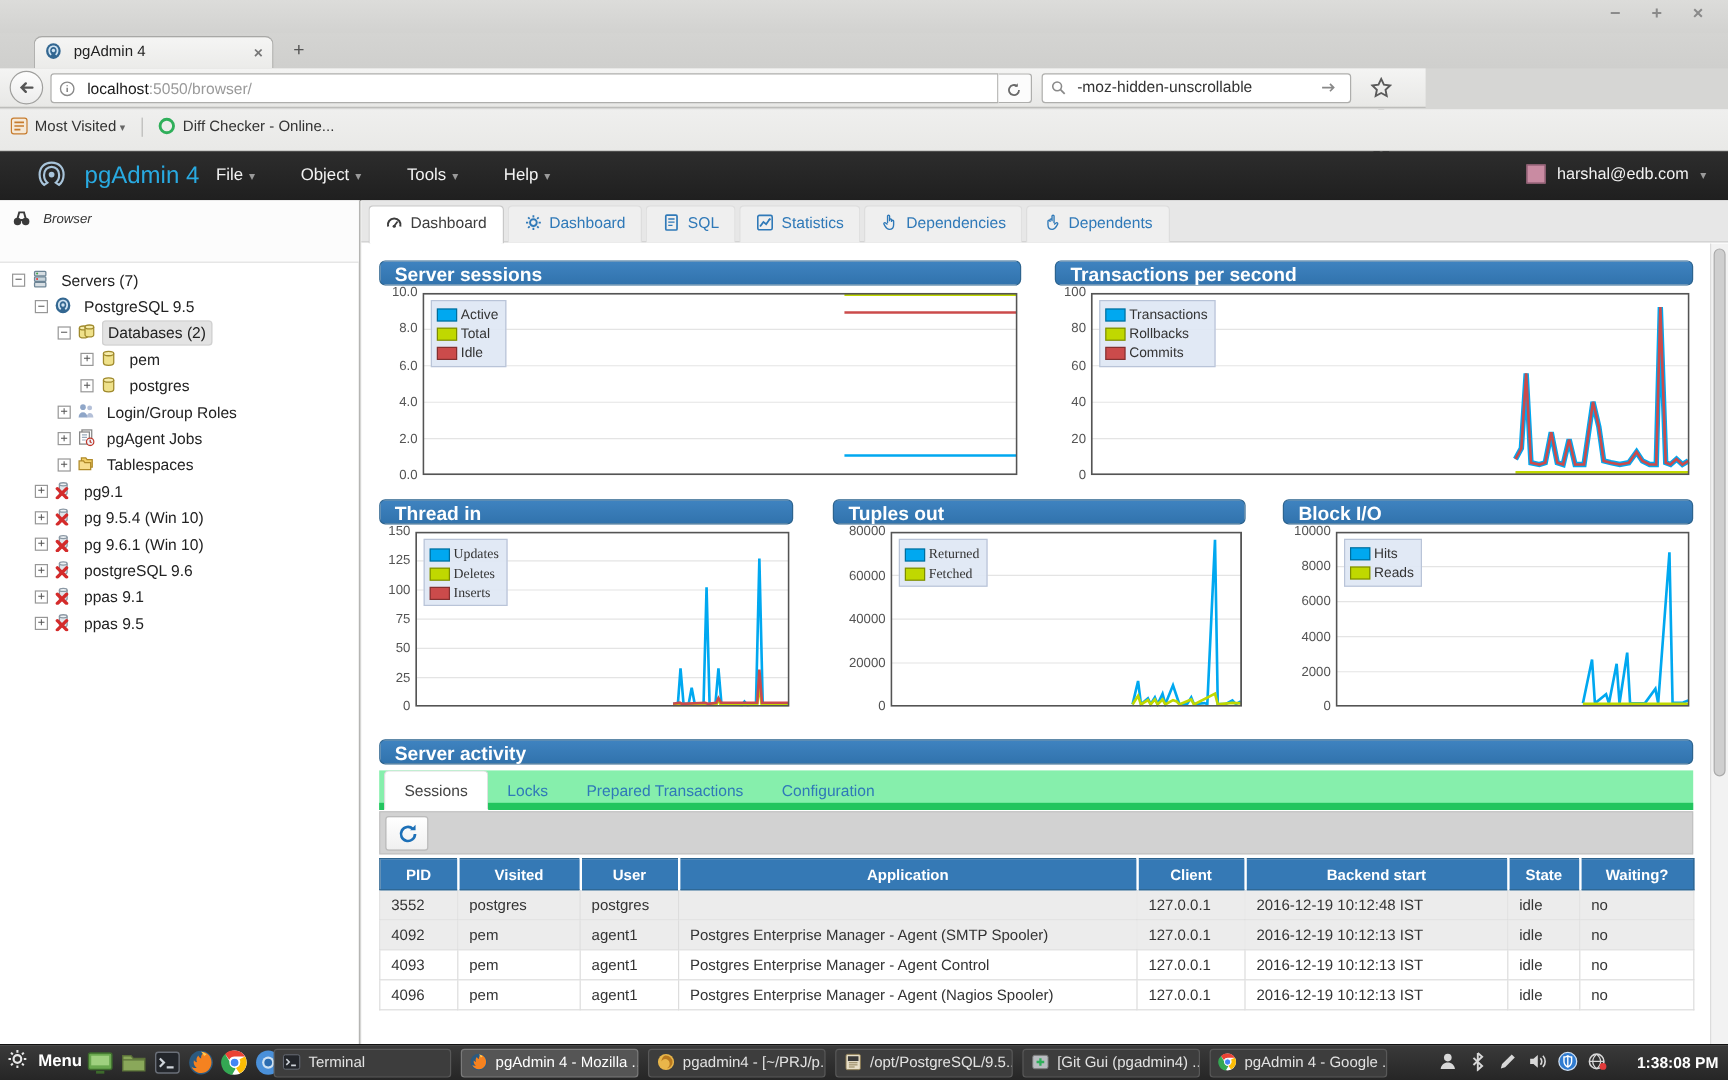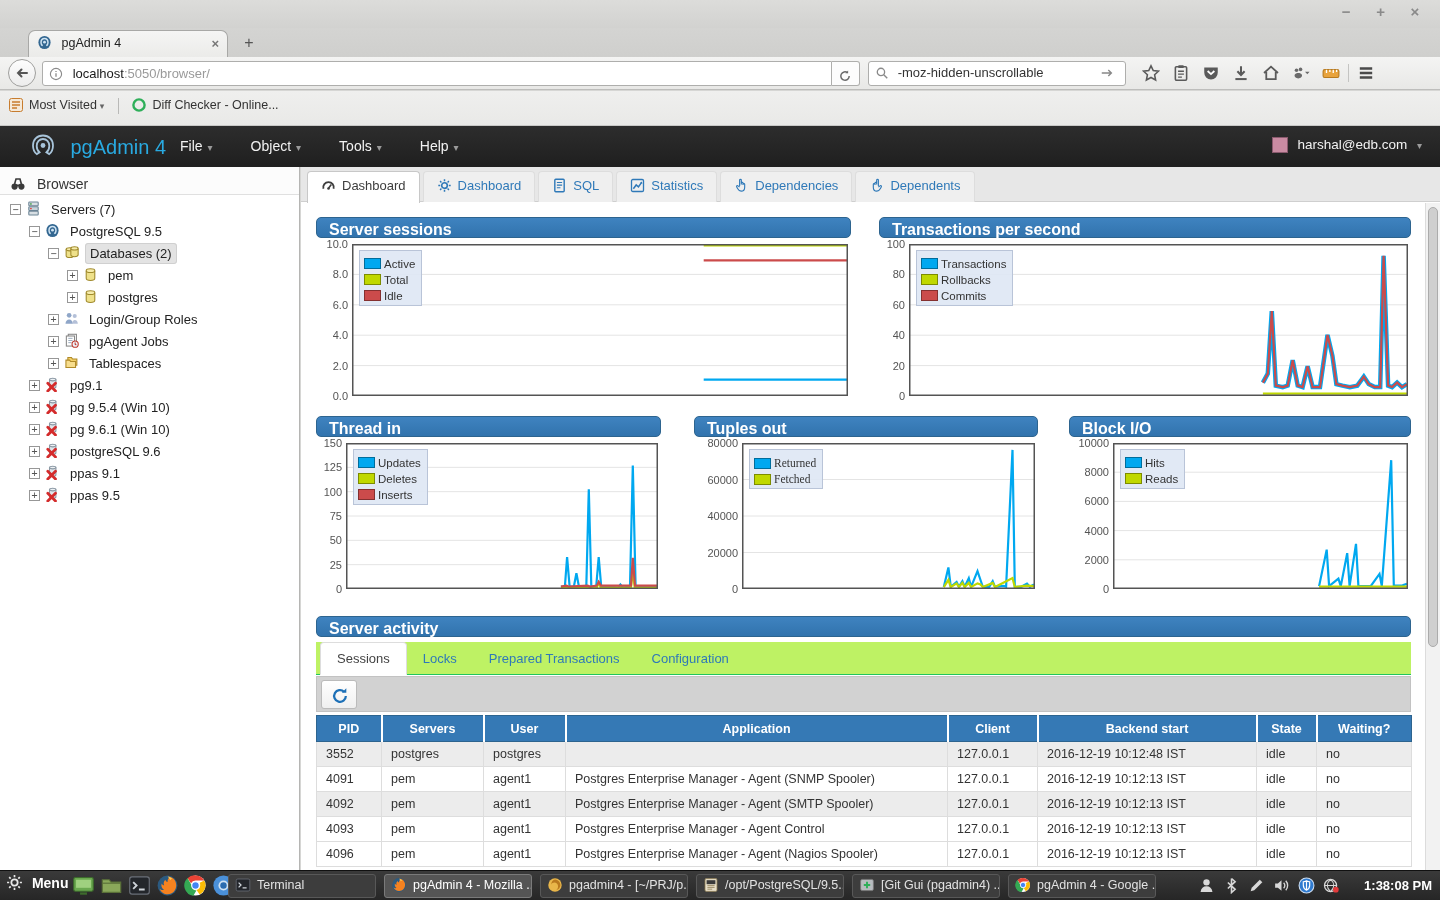--- a/index.html
+++ b/index.html
@@ -13,21 +13,21 @@
   .win-title { position:absolute; left:0; right:0; top:6px; text-align:center; font-size:13px; color:#4a4a4a; }
   .win-controls { position:absolute; right:10px; top:3px; }
   .win-btn { display:inline-block; width:30px; text-align:center; font-size:15px; font-weight:bold; color:#8a8a8a; cursor:default; }
 
   .tabstrip { position:absolute; left:0; top:28px; width:1440px; height:29px; background:linear-gradient(#d4d4d2,#cfcfcd); }
   .ff-tab { position:absolute; left:28px; top:2px; width:200px; height:27px; background:linear-gradient(#f5f5f4,#ebebe9); border:1px solid #a8a8a6; border-bottom:none; border-radius:7px 7px 0 0; padding:5px 8px 0 8px; font-size:12.5px; color:#222; }
   .ff-tab .fav { width:15px; height:15px; margin-right:6px; margin-top:-2px; }
   .ff-tab-close { position:absolute; right:8px; top:5px; color:#777; font-size:13px; font-weight:bold; }
   .ff-newtab { position:absolute; left:236px; top:6px; width:26px; height:20px; text-align:center; color:#555; font-size:16px; line-height:18px; }
 
-  .navbar { position:absolute; left:0; top:57px; width:1440px; height:33px; background:linear-gradient(#f4f4f3,#e8e8e6); border-bottom:1px solid #bdbdbb;text-decoration:underline; }
+  .navbar { position:absolute; left:0; top:57px; width:1188px; height:33px; background:linear-gradient(#f4f4f3,#e8e8e6); border-bottom:1px solid #bdbdbb;text-decoration:underline; }
   .back-btn { position:absolute; left:8px; top:2px; width:28px; height:28px; border-radius:50%; background:linear-gradient(#fdfdfd,#ececec); border:1px solid #9f9f9d; text-align:center; }
   .urlbar { position:absolute; left:42px; top:4px; width:790px; height:25px; background:#fff; border:1px solid #aeaeac; border-radius:3px 0 0 3px; padding:4px 8px 0 6px; font-size:13px; }
   .url-host { color:#1a1a1a; }
   .url-rest { color:#9a9a9a; }
   .reload-btn { position:absolute; left:832px; top:4px; width:28px; height:25px; background:#fcfcfc; border:1px solid #aeaeac; border-left:none; border-radius:0 3px 3px 0; padding:4px 6px; }
   .searchbar { position:absolute; left:868px; top:4px; width:258px; height:25px; background:#fff; border:1px solid #aeaeac; border-radius:3px; padding:3px 6px 0 6px; font-size:13px; color:#333; }
   .searchbar .icon { margin-right:5px; }
   .search-go { position:absolute; right:6px; top:4px; color:#888; }
   .nav-icons { position:absolute; left:1136px; top:3px; height:28px; }
   .nav-icons .nicon { display:inline-block; width:30px; height:26px; padding:4px 6px; }
@@ -46,21 +46,21 @@
   .brand-name { color:#29aae1; font-size:20px; vertical-align:middle; }
   .appmenus { position:absolute; left:180px; top:11px; }
   .appmenu { display:inline-block; color:#f2f2f2; font-size:14px; margin-right:38px; }
   .appmenu .caret { color:#9a9a9a; font-size:10px; margin-left:5px; }
   .appuser { position:absolute; right:18px; top:11px; color:#f2f2f2; font-size:13.5px; }
   .appuser .icon { width:16px; height:16px; margin-right:6px; background:#c98ba2; border:1px solid #8a5a6e; }
   .appuser .caret { color:#9a9a9a; font-size:10px; margin-left:6px; }
 
   
   .sidebar { position:absolute; left:0; top:167px; width:300px; height:703px; background:#fff; border-right:1px solid #b5b5b3; }
-  .sidebar-hd { height:28px; border-bottom:1px solid #e0e0e0; background:#fcfcfc; padding:9px 10px; font-size:14px; color:#333; }
+  .sidebar-hd { height:52px; border-bottom:1px solid #e0e0e0; background:#fcfcfc; padding:9px 10px; font-size:11px; color:#333;font-style:italic; }
   .sidebar-hd .icon { width:16px; height:16px; margin-right:7px; margin-top:-2px; }
   .tree { padding:6px 0 0 4px; }
   .tree-row { height:22px; white-space:nowrap; font-size:13px; color:#222; }
   .tree-expander { display:inline-block; width:11px; height:11px; border:1px solid #979797; background:#fff; color:#555; font-size:10px; line-height:9px; text-align:center; vertical-align:middle; margin-right:5px; font-family:"DejaVu Sans Mono",monospace; }
   .tree-row .icon { width:15px; height:15px; margin-right:6px; margin-top:-2px; }
   .tree-label { vertical-align:middle; padding:2px 4px; border-radius:3px; }
   .tree-row.selected .tree-label { background:#e3e3e3; border:1px solid #d0d0d0; }
 
   
   .content { position:absolute; left:301px; top:167px; width:1139px; height:703px; background:#fff; overflow:hidden; }
@@ -73,21 +73,21 @@
   .panel-hd { height:21px; background:linear-gradient(#3f83c0,#3173ad); border:1px solid #2d648f; border-radius:5px; color:#fff; font-size:16px; font-weight:bold; padding:3px 12px; }
   .chartbox { position:relative; margin-top:6px; }
   .ylabels { position:absolute; left:0; top:0; bottom:0; }
   .ytick { position:absolute; right:4px; font-size:11px; color:#545454; }
   .legend { position:absolute; background:rgba(222,231,244,0.92); border:1px solid #b9c4d8; padding:3px 6px 3px 4px; z-index:3; }
   .legend-row { height:16px; white-space:nowrap; }
   .legend-swatch { display:inline-block; width:17px; height:11px; border:1px solid rgba(0,0,0,0.35); margin-right:3px; vertical-align:middle; }
   .legend-label { font-size:11.5px; color:#333; vertical-align:middle; }
 
   
-  .sa-tabs { position:absolute; left:0; width:100%; height:33px; border-bottom:1px solid #22c55e; padding-left:4px; background:#bef264; }
+  .sa-tabs { position:absolute; left:0; width:100%; height:33px; border-bottom:6px solid #22c55e; padding-left:4px; background:#86efac; }
   .sa-tab { display:inline-block; height:33px; padding:8px 16px 0 16px; font-size:13px; color:#2f79b8; }
   .sa-tab.active { background:#fff; color:#444; border:1px solid #ddd; border-bottom:1px solid #fff; border-radius:4px 4px 0 0; }
   .sa-toolbar { position:absolute; left:0; width:100%; height:36px; background:#d2d2d2; border:1px solid #c2c2c2; padding:3px 4px; }
   .refresh-btn { width:36px; height:29px; background:linear-gradient(#fff,#f0f0f0); border:1px solid #bbb; border-radius:3px; padding:5px 9px; }
 
   table.sa { border-collapse:collapse; table-layout:fixed; width:1095px; font-size:12.5px; }
   table.sa th { background:#3579b5; color:#fff; font-weight:bold; text-align:center; height:26px; border:1px solid #2d648f; border-right:2px solid #fff; padding:2px 4px; }
   table.sa th:last-child { border-right:1px solid #2d648f; }
   table.sa td { height:25px; border:1px solid #ddd; padding:2px 9px; color:#333; overflow:hidden; white-space:nowrap; }
   table.sa tr.odd td { background:#ececec; }
@@ -392,21 +392,21 @@
               <line x1="1" x2="311" y1="121.66666666666667" y2="121.66666666666667" stroke="#e4e4e4" stroke-width="1"></line>
               <line x1="1" x2="311" y1="97.33333333333334" y2="97.33333333333334" stroke="#e4e4e4" stroke-width="1"></line>
               <line x1="1" x2="311" y1="73" y2="73" stroke="#e4e4e4" stroke-width="1"></line>
               <line x1="1" x2="311" y1="48.66666666666667" y2="48.66666666666667" stroke="#e4e4e4" stroke-width="1"></line>
               <line x1="1" x2="311" y1="24.33333333333333" y2="24.33333333333333" stroke="#e4e4e4" stroke-width="1"></line>
               <polyline points="214.9,143.5 218.9,143.5 221.1,114.0 223.6,143.5 227.9,143.5 230.4,130.2 232.9,143.5 240.3,143.5 242.8,46.3 245.3,143.5 250.2,143.5 252.7,114.0 255.2,143.5 262.9,143.5 272.3,144.5 274.4,141.6 276.9,144.5 284.0,143.5 286.8,22.5 289.6,143.5 295.5,143.5 311.0,143.5" fill="none" stroke="#00A8F0" stroke-width="2.2"></polyline>
               <polyline points="214.9,144.5 250.9,144.5 252.7,139.7 254.6,144.5 285.0,144.5 286.8,127.3 288.7,144.5 311.0,144.5" fill="none" stroke="#C0D800" stroke-width="2.2"></polyline>
               <polyline points="214.9,143.5 220.5,142.6 222.3,143.5 241.6,142.6 244.0,143.5 250.9,142.6 252.7,138.8 254.9,142.6 273.8,142.6 285.0,142.6 286.8,114.9 289.0,142.6 311.0,142.6" fill="none" stroke="#CB4B4B" stroke-width="2.2"></polyline>
               <rect x="0.75" y="0.75" width="310.5" height="144.5" fill="none" stroke="#545454" stroke-width="1.5"></rect>
             </svg>
-            <div class="legend" style="left: 37px; top: 6px;">
+            <div class="legend" style="left: 37px; top: 6px; font-family: Liberation Serif, serif;">
               <div class="legend-row"><span class="legend-swatch" style="background: rgb(0, 168, 240);"></span><span class="legend-label">Updates</span></div>
               <div class="legend-row"><span class="legend-swatch" style="background: rgb(192, 216, 0);"></span><span class="legend-label">Deletes</span></div>
               <div class="legend-row"><span class="legend-swatch" style="background: rgb(203, 75, 75);"></span><span class="legend-label">Inserts</span></div>
             </div>
           </div>
         </div>
         <div class="panel" style="left: 393px; top: 249px; width: 344px;">
           <div class="panel-hd">Tuples out</div>
           <div class="chartbox" style="height: 146px;">
             <div class="ylabels" style="width: 48px;">
@@ -473,47 +473,37 @@
                 <col style="width: 82px;">
                 <col style="width: 382px;">
                 <col style="width: 90px;">
                 <col style="width: 219px;">
                 <col style="width: 60px;">
                 <col style="width: 95px;">
               </colgroup>
               <thead>
                 <tr>
                   <th>PID</th>
-                  <th>Servers</th>
+                  <th>Visited</th>
                   <th>User</th>
                   <th>Application</th>
                   <th>Client</th>
                   <th>Backend start</th>
                   <th>State</th>
                   <th>Waiting?</th>
                 </tr>
               </thead>
               <tbody>
                 <tr class="odd">
                   <td>3552</td>
                   <td>postgres</td>
                   <td>postgres</td>
                   <td></td>
                   <td>127.0.0.1</td>
                   <td>2016-12-19 10:12:48 IST</td>
-                  <td>idle</td>
-                  <td>no</td>
-                </tr>
-                <tr class="even">
-                  <td>4091</td>
-                  <td>pem</td>
-                  <td>agent1</td>
-                  <td>Postgres Enterprise Manager - Agent (SNMP Spooler)</td>
-                  <td>127.0.0.1</td>
-                  <td>2016-12-19 10:12:13 IST</td>
                   <td>idle</td>
                   <td>no</td>
                 </tr>
                 <tr class="odd">
                   <td>4092</td>
                   <td>pem</td>
                   <td>agent1</td>
                   <td>Postgres Enterprise Manager - Agent (SMTP Spooler)</td>
                   <td>127.0.0.1</td>
                   <td>2016-12-19 10:12:13 IST</td>

